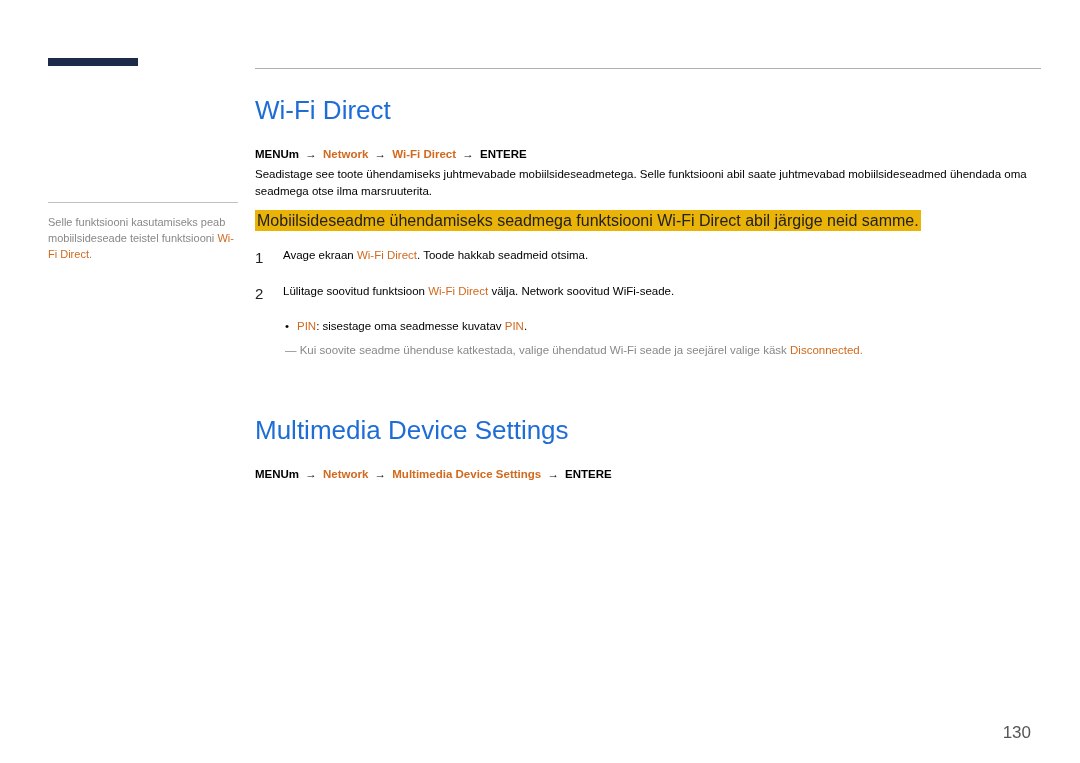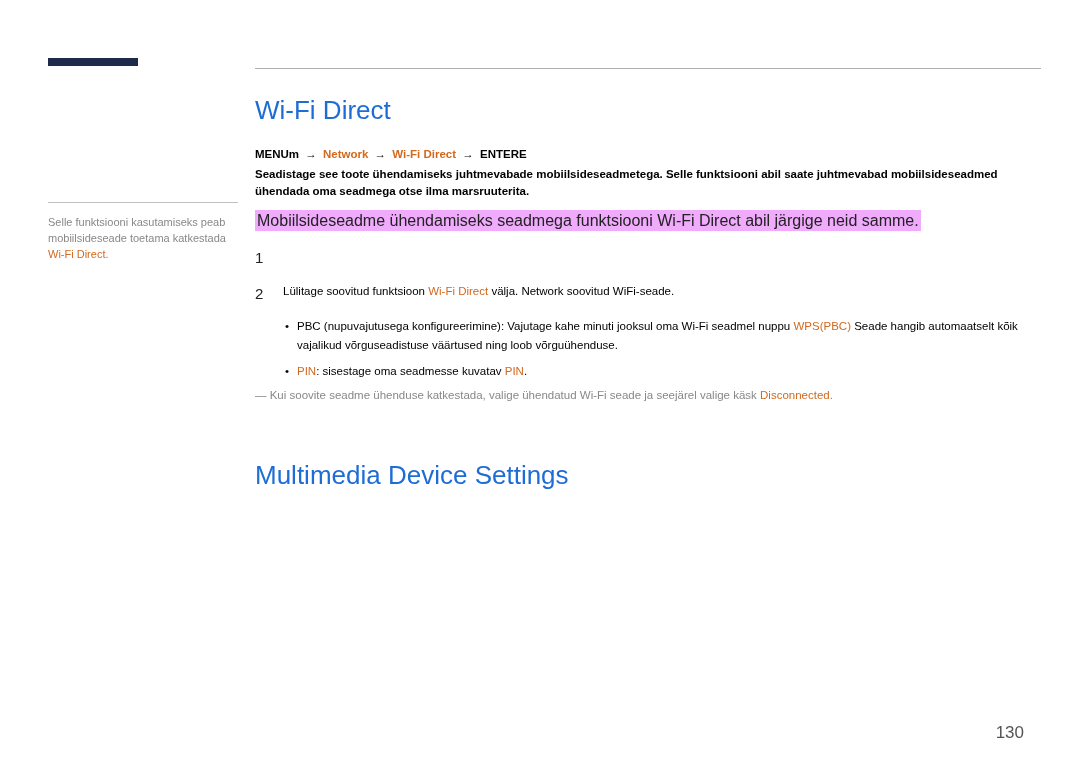--- a/index.html
+++ b/index.html
@@ -17,44 +17,44 @@
     font-size: 11px;
     line-height: 1.45;
     color: #888;
   }
   .side-note .orange { color: #d2691e; }
   .main { position: absolute; top: 95px; left: 255px; width: 786px; }
   h2.sec-title { font-size: 26px; font-weight: 400; color: #1e6dd6; margin-bottom: 22px; }
   .path-line { font-size: 11.5px; margin-bottom: 6px; font-weight: bold; }
   .path-line .arrow { margin: 0 3px; }
   .orange-txt { color: #d2691e; }
-  .body-txt { font-size: 11.5px; line-height: 1.45; margin-bottom: 10px; font-weight: bold; }
+  .body-txt { font-size: 11.5px; line-height: 1.45; margin-bottom: 10px; }
   .hl-wrap { margin-bottom: 14px; }
-  .highlight { background: #f0abfc; font-size: 16px; padding: 2px 2px; line-height: 1.5; color:#222; }
+  .highlight { background: #eab308; font-size: 16px; padding: 2px 2px; line-height: 1.5; color:#222; }
   .steps { display: flex; flex-direction: column; gap: 14px; margin-bottom: 12px; }
   .step { display: flex; gap: 14px; font-size: 11.5px; line-height: 1.45; }
   .step-num { font-size: 15px; font-weight: 400; color: #222; width: 14px; flex-shrink: 0; }
   .bullets { margin-left: 30px; font-size: 11.5px; line-height: 1.7; }
   .bullets li { list-style: none; position: relative; padding-left: 12px; margin-bottom: 6px; }
   .bullets li::before { content: "•"; position: absolute; left: 0; top: 0; }
-  .footnote { font-size: 11.5px; color: #888; margin-top: 6px; line-height: 1.45; }
+  .footnote { font-size: 11.5px; color: #888; margin-top: 6px; line-height: 1.45; margin-left: 30px; }
   .dash { color: #888; }
   .sec-gap { height: 56px; }
-  .page-num { position: absolute; right: 56px; bottom: 20px; font-size: 17px; color: #555; }
+  .page-num { position: absolute; right: 49px; bottom: 20px; font-size: 17px; color: #555; }
 </style>
 </head>
 <body>
 
 <div class="page">
 
   <div class="tab-bar"></div>
   <div class="hr-top"></div>
 
   <div class="side-note">
-    <span>Selle funktsiooni kasutamiseks peab mobiilsideseade toetama katkestada </span><span class="orange">Wi-Fi Direct</span><span>.</span>
+    <span>Selle funktsiooni kasutamiseks peab mobiilsideseade teistel funktsiooni </span><span class="orange">Wi-Fi Direct</span><span>.</span>
   </div>
 
   <div class="main">
 
     <h2 class="sec-title">Wi-Fi Direct</h2>
 
     <div class="path-line">
       <b>MENUm</b>
       <span class="arrow">→</span>
       <span class="orange-txt">Network</span>
@@ -66,45 +66,54 @@
 
     <p class="body-txt">Seadistage see toote ühendamiseks juhtmevabade mobiilsideseadmetega. Selle funktsiooni abil saate juhtmevabad mobiilsideseadmed ühendada oma seadmega otse ilma marsruuterita.</p>
 
     <div class="hl-wrap">
       <span class="highlight">Mobiilsideseadme ühendamiseks seadmega funktsiooni Wi-Fi Direct abil järgige neid samme.</span>
     </div>
 
     <div class="steps">
       <div class="step">
         <div class="step-num">1</div>
+        <div>
+          <span>Avage ekraan </span><span class="orange-txt">Wi-Fi Direct</span><span>. Toode hakkab seadmeid otsima.</span>
+        </div>
       </div>
       <div class="step">
         <div class="step-num">2</div>
         <div>
           <span>Lülitage soovitud funktsioon </span><span class="orange-txt">Wi-Fi Direct</span><span> välja. Network soovitud WiFi-seade.</span>
         </div>
       </div>
     </div>
 
     <ul class="bullets">
-      <li>
-        <span>PBC (nupuvajutusega konfigureerimine): Vajutage kahe minuti jooksul oma Wi-Fi seadmel nuppu </span><span class="orange-txt">WPS(PBC)</span><span> Seade hangib automaatselt kõik vajalikud võrguseadistuse väärtused ning loob võrguühenduse.</span>
-      </li>
       <li>
         <span class="orange-txt">PIN</span><span>: sisestage oma seadmesse kuvatav </span><span class="orange-txt">PIN</span><span>.</span>
       </li>
     </ul>
 
     <p class="footnote">
       <span class="dash">―</span><span> Kui soovite seadme ühenduse katkestada, valige ühendatud Wi-Fi seade ja seejärel valige käsk </span><span class="orange-txt">Disconnected</span><span>.</span>
     </p>
 
     <div class="sec-gap"></div>
 
     <h2 class="sec-title">Multimedia Device Settings</h2>
 
+    <div class="path-line">
+      <b>MENUm</b>
+      <span class="arrow">→</span>
+      <span class="orange-txt">Network</span>
+      <span class="arrow">→</span>
+      <span class="orange-txt">Multimedia Device Settings</span>
+      <span class="arrow">→</span>
+      <b>ENTERE</b>
+    </div>
 
 
   </div>
 
   <div class="page-num">130</div>
 
 </div>
 
 </body></html>

